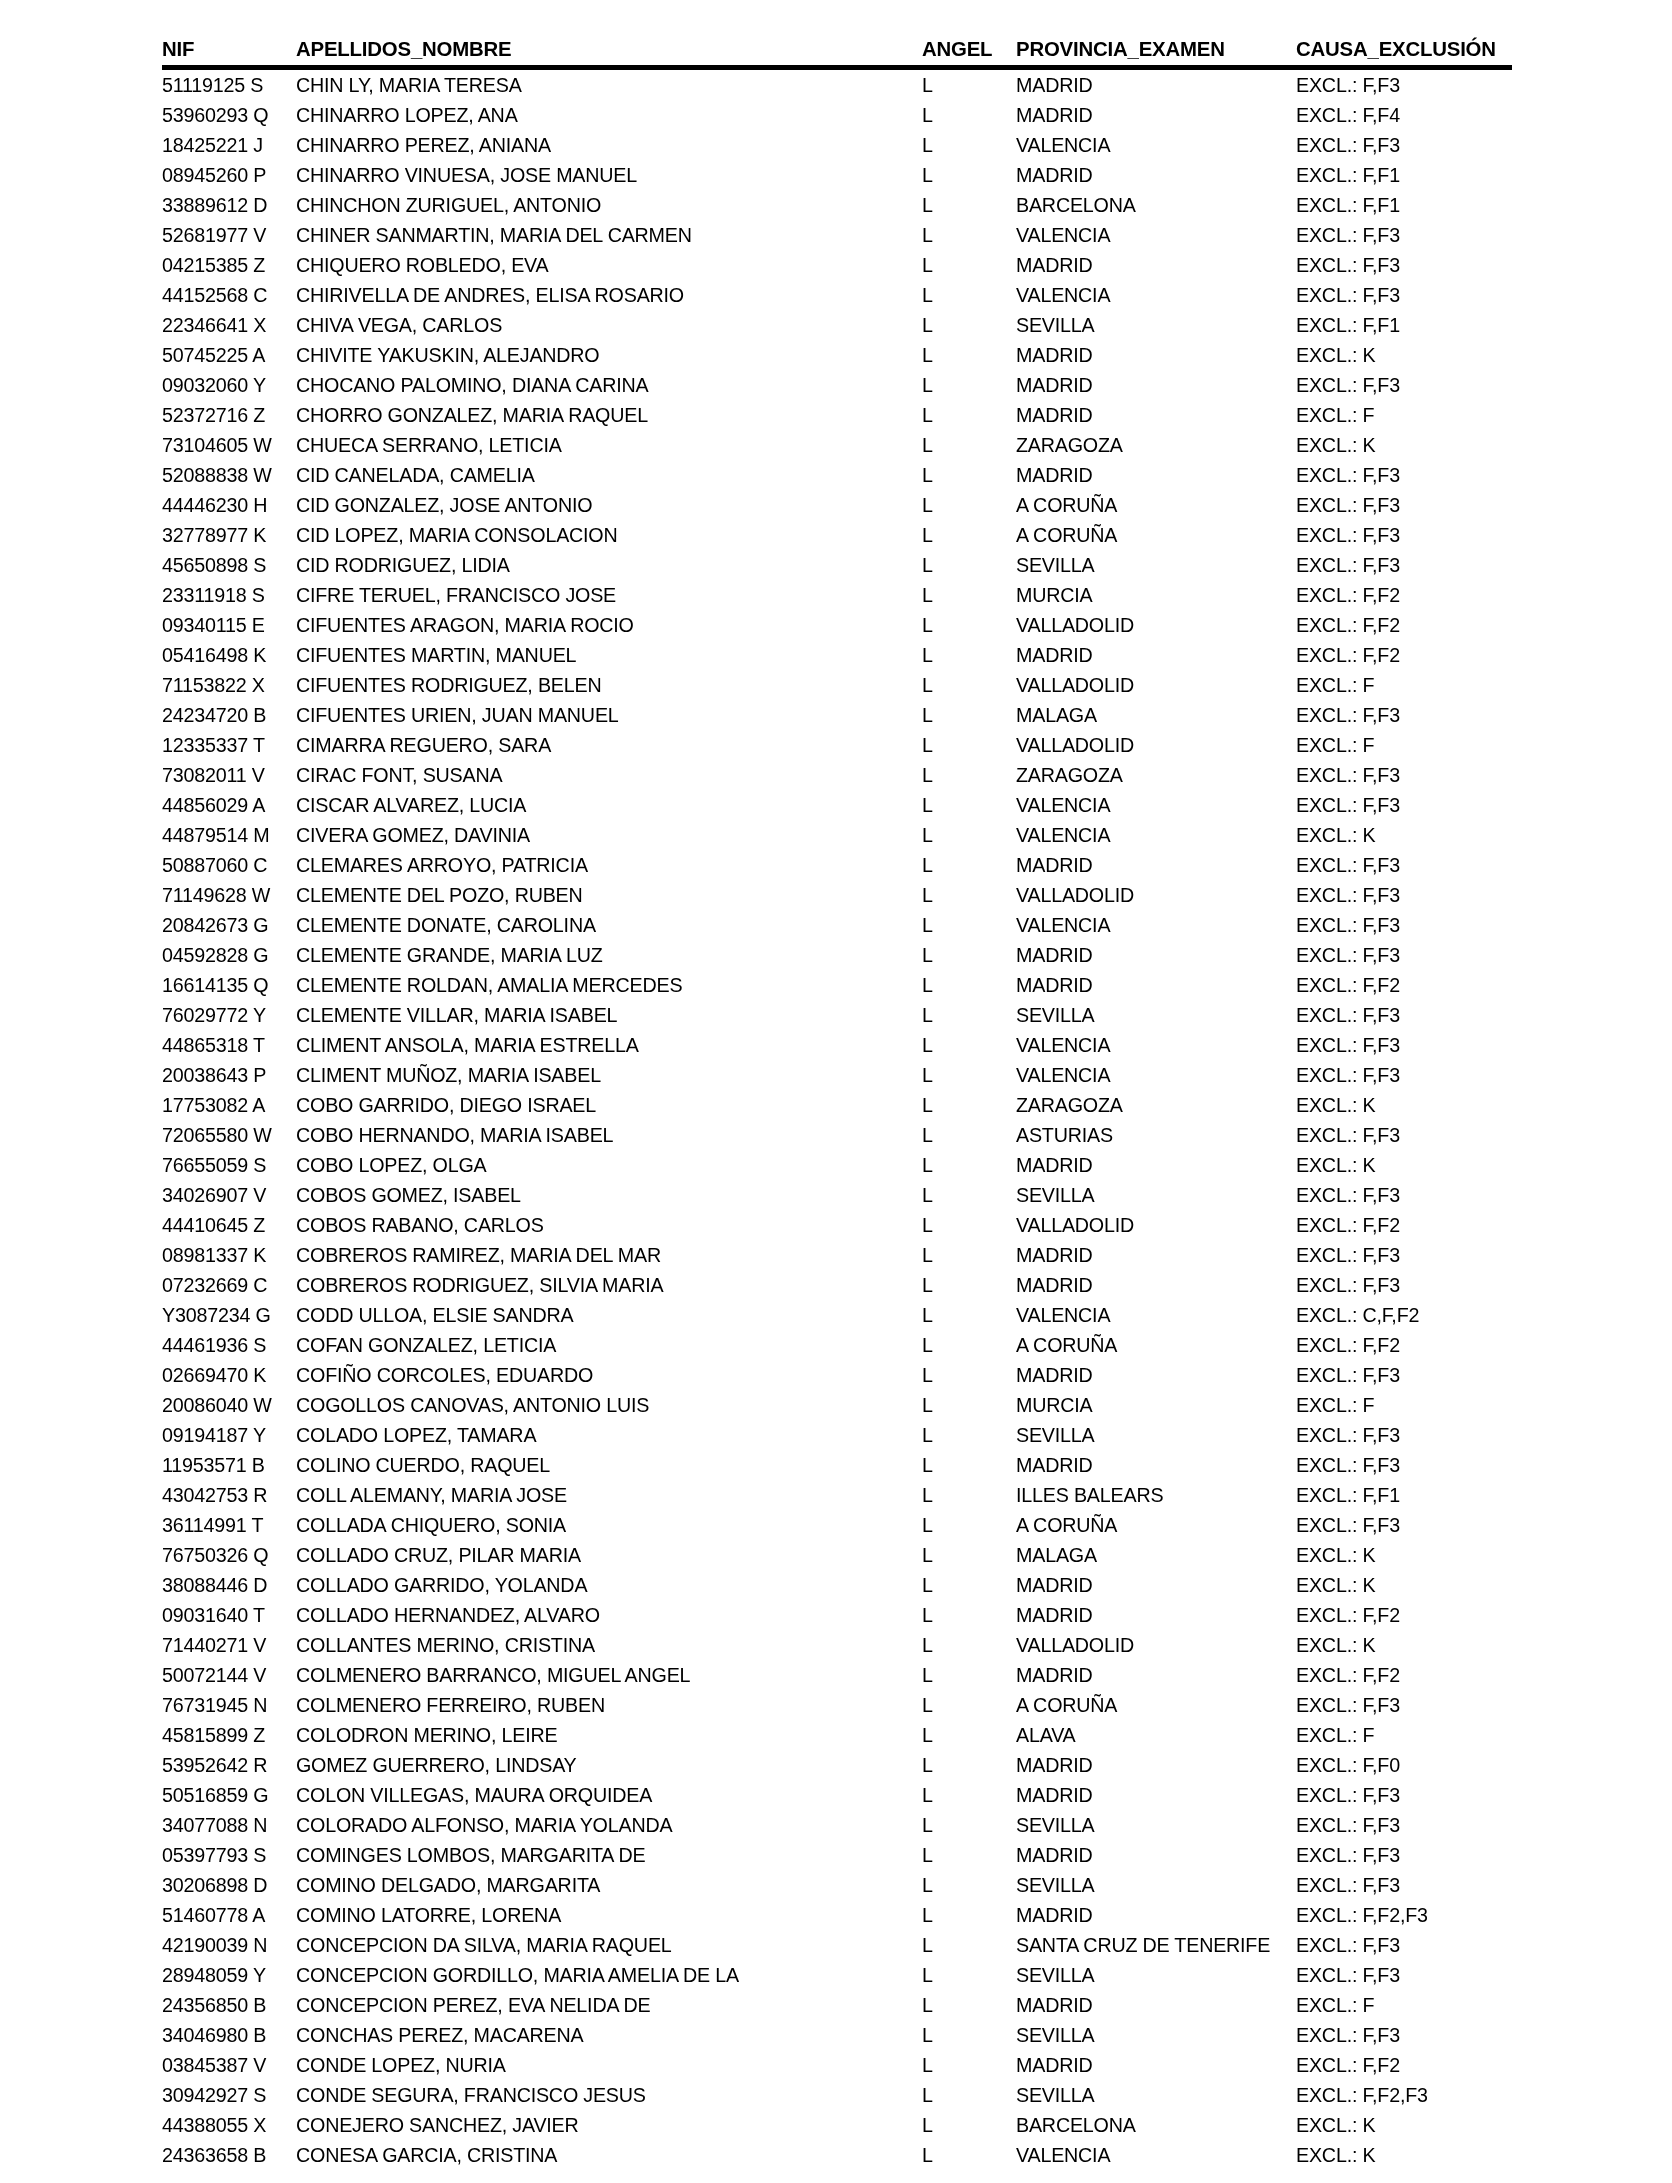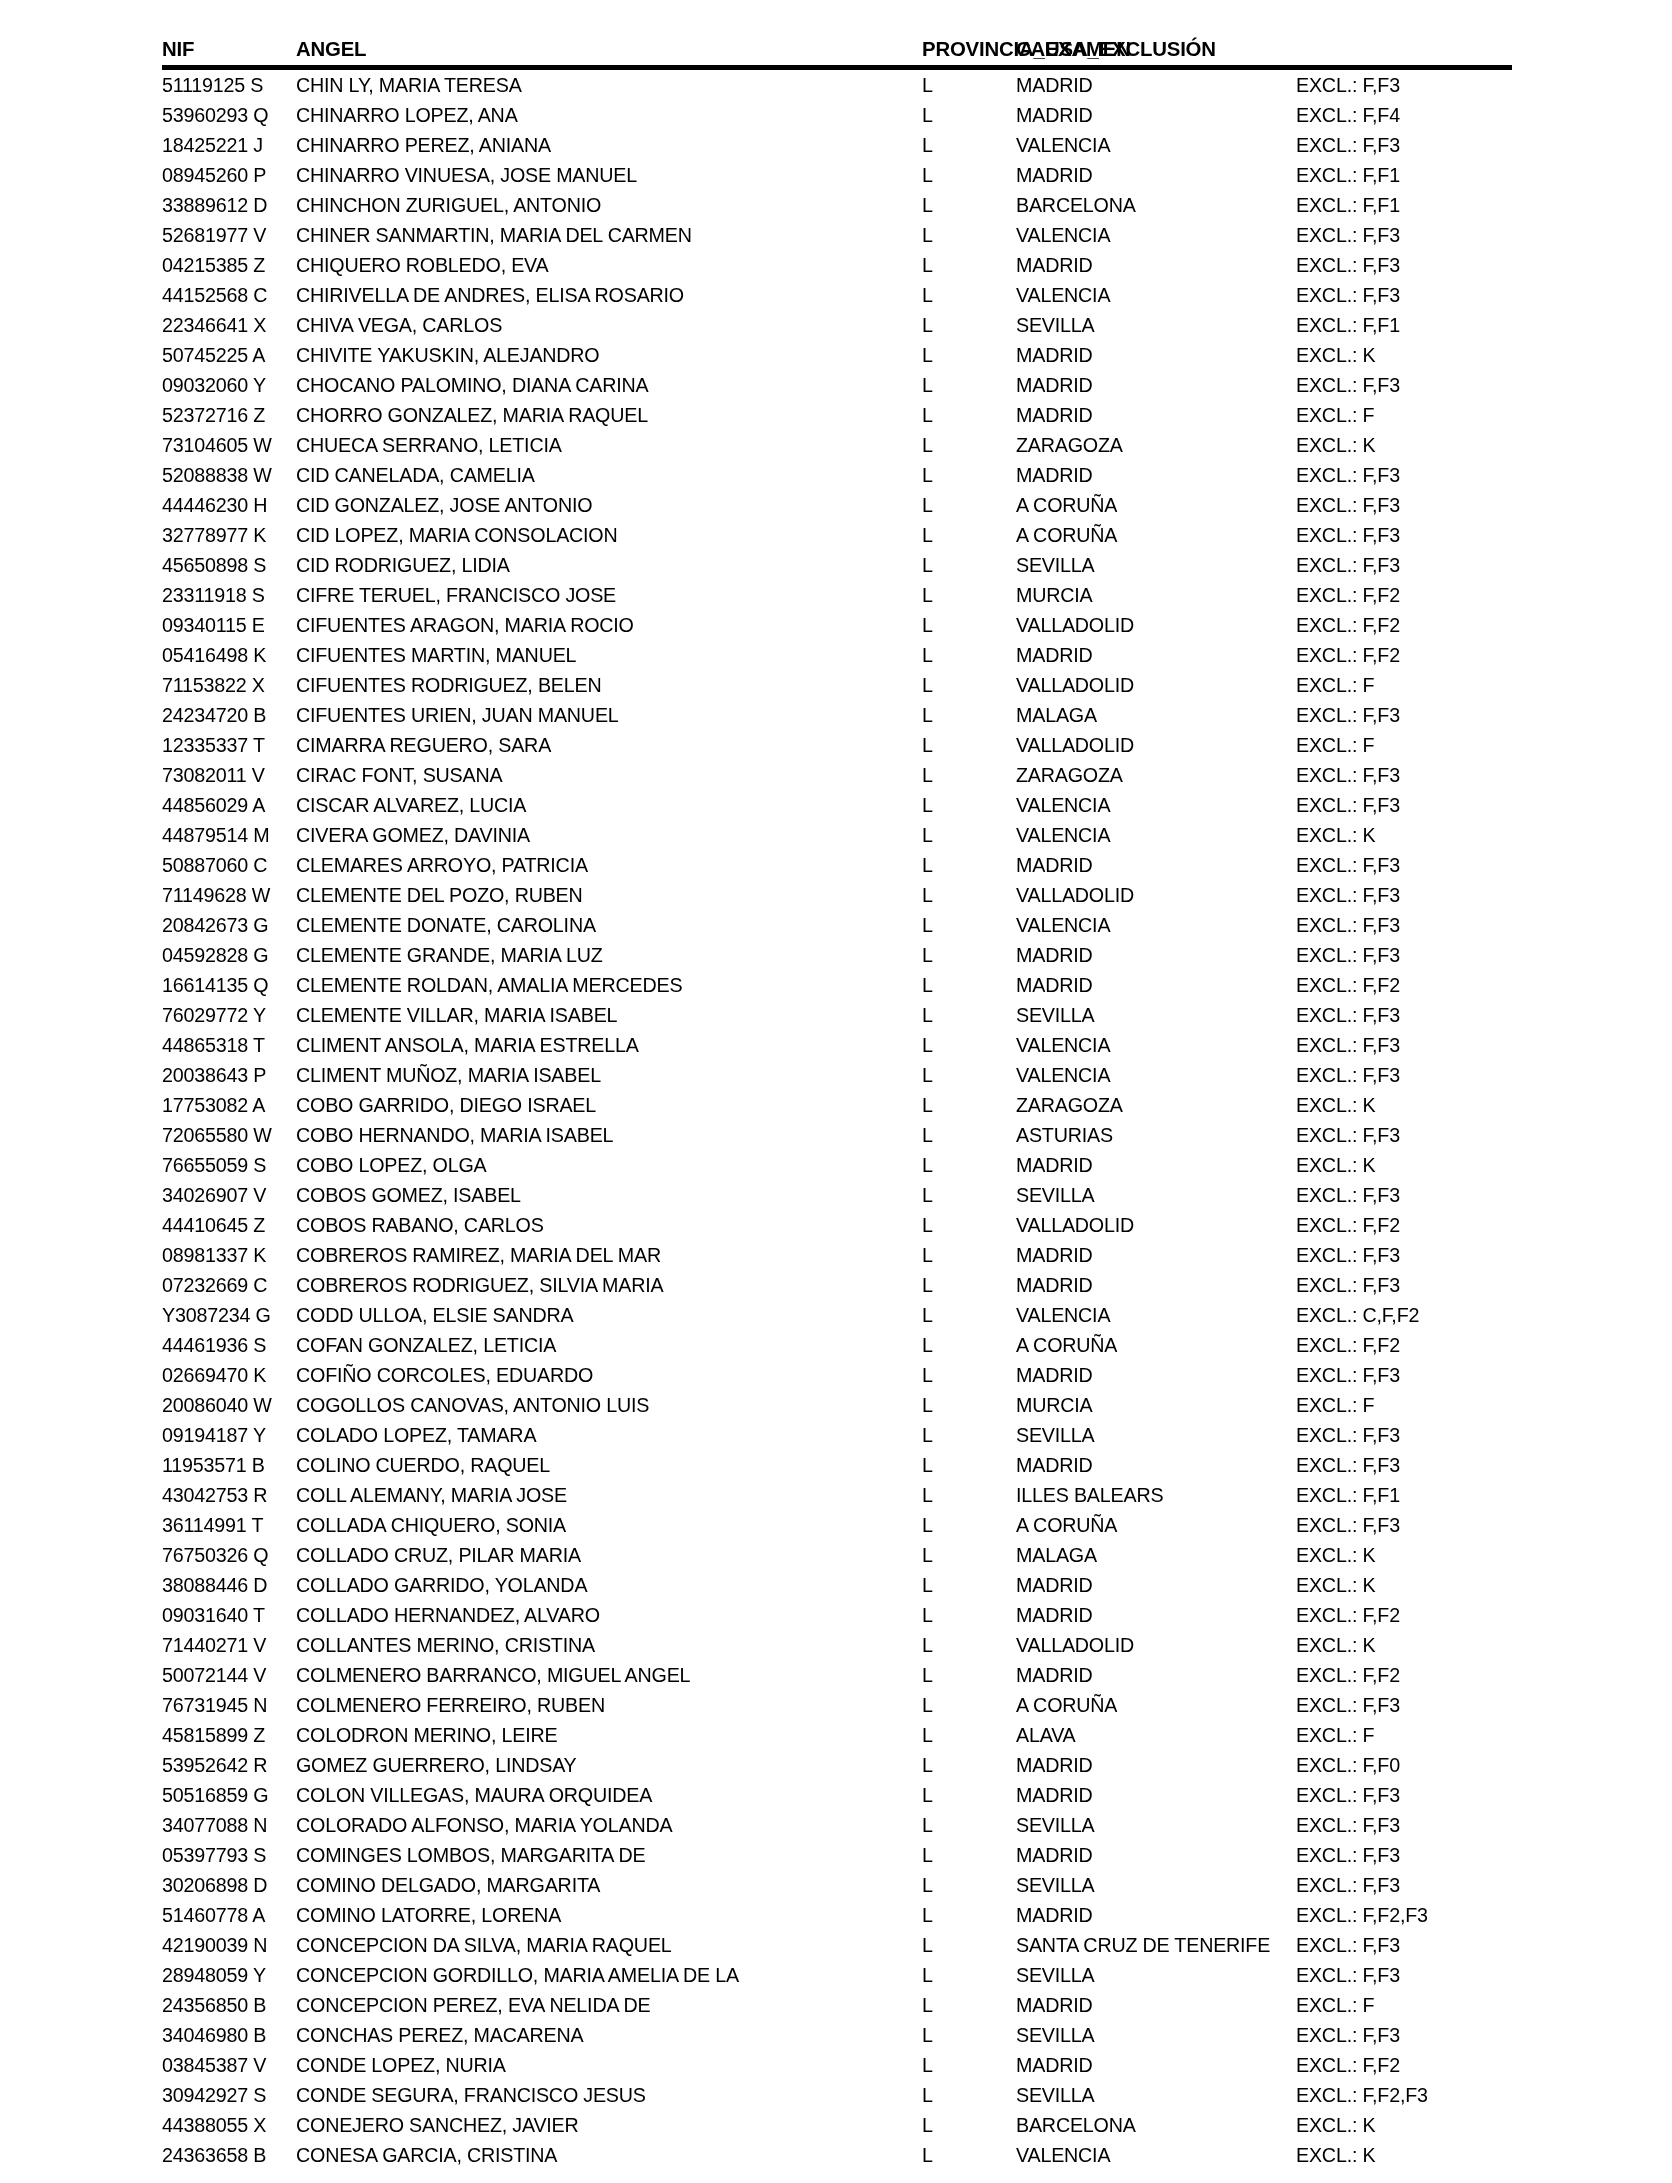--- a/index.html
+++ b/index.html
@@ -44,20 +44,21 @@
     overflow: visible;
   }
 </style>
 </head>
 <body>
 
 <div class="doc">
 
   <div class="grid header-row">
     <div class="cell">NIF</div>
+    <div class="cell">APELLIDOS_NOMBRE</div>
     <div class="cell">ANGEL</div>
     <div class="cell">PROVINCIA_EXAMEN</div>
     <div class="cell">CAUSA_EXCLUSIÓN</div>
   </div>
 
   <div class="rule"></div>
 
   <div class="rows">
 
       <div class="grid row">

